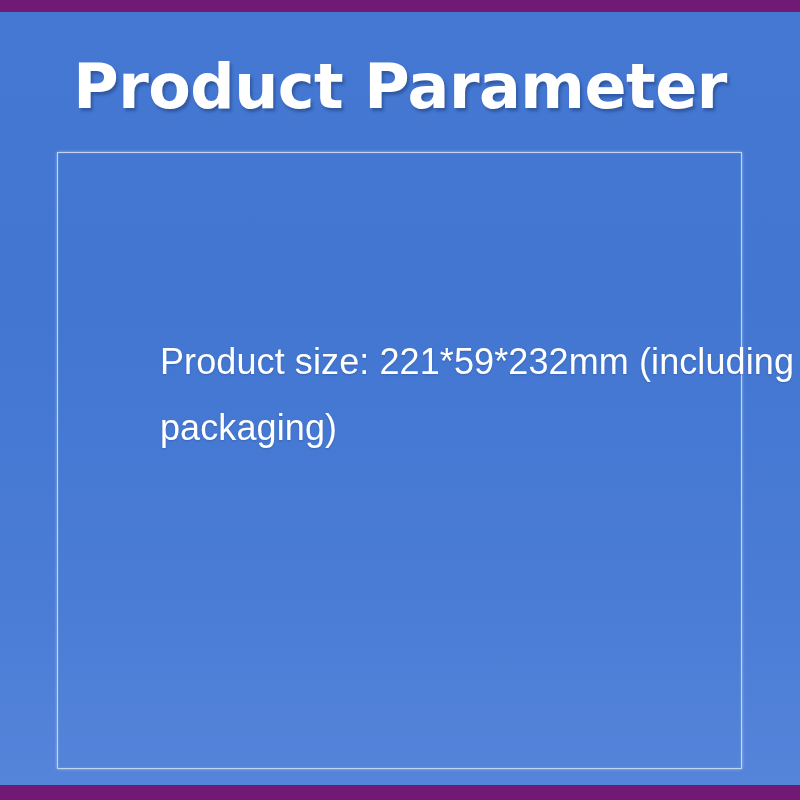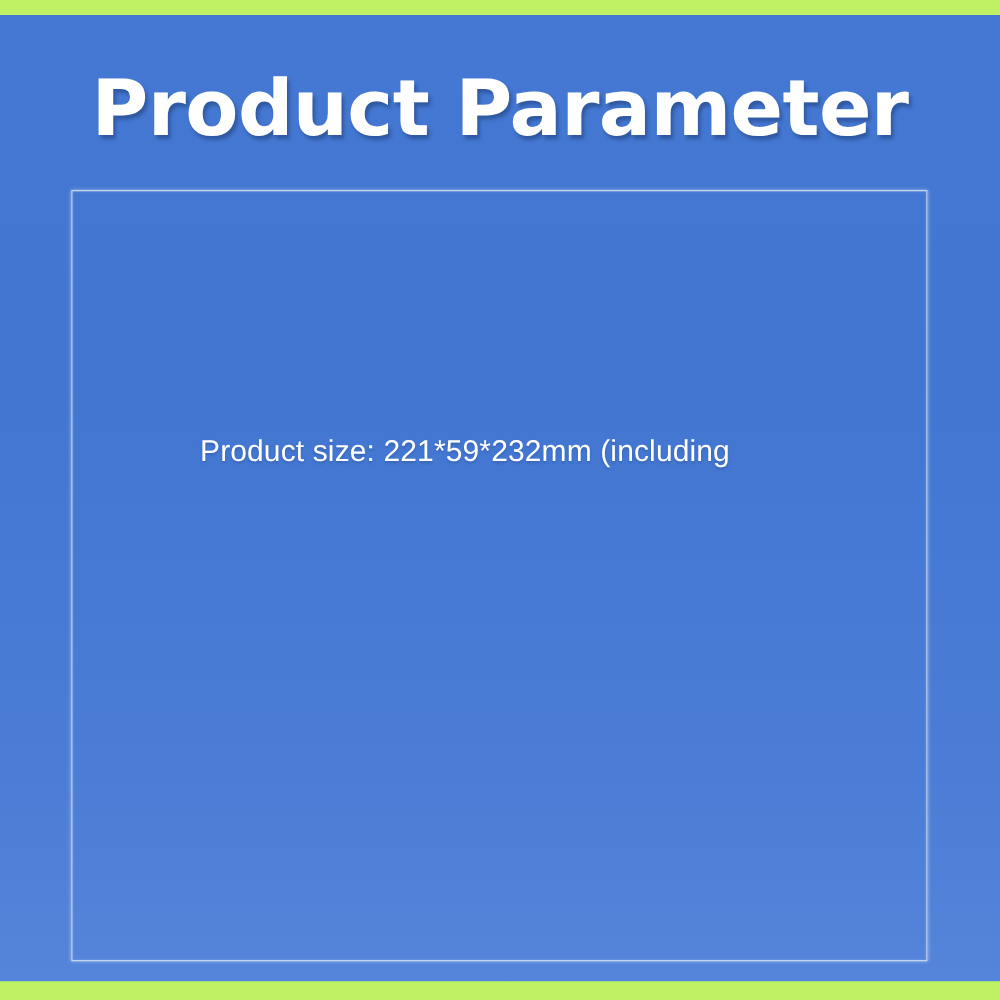--- a/index.html
+++ b/index.html
@@ -12,21 +12,21 @@
     overflow: hidden;
     background: #fffffd;
     font-family: "Liberation Sans", sans-serif;
   }
 
   
   #page {
     position: relative;
     width: 800px;
     height: 800px;
-    background: #bef264;
+    background: #701a75;
   }
 
   
   #poster {
     position: absolute;
     left: 0;
     top: 12px;
     width: 800px;
     height: 773px;
     background: linear-gradient(180deg,
@@ -71,38 +71,39 @@
   #spec-list {
     position: absolute;
     left: 102px;
     top: 176px;
     width: 600px;
   }
   .spec-line {
     color: #ffffff;
     font-family: "Liberation Sans", sans-serif;
     font-weight: 400;
-    font-size: 24px;
+    font-size: 36px;
     line-height: 65.5px;
     height: 65.5px;
     letter-spacing: 0.1px;
     white-space: nowrap;
     text-shadow: 0 1px 2px rgba(30,60,110,0.30);
   }
 </style>
 </head>
 <body>
 
 <div id="page">
 
   <div id="poster">
 
     <div id="title">Product Parameter</div>
 
     <div id="spec-frame">
       <div id="spec-list">
         <div class="spec-line">Product size: 221*59*232mm (including</div>
+        <div class="spec-line">packaging)</div>
 
       </div>
     </div>
 
   </div>
 </div>
 
 </body></html>

